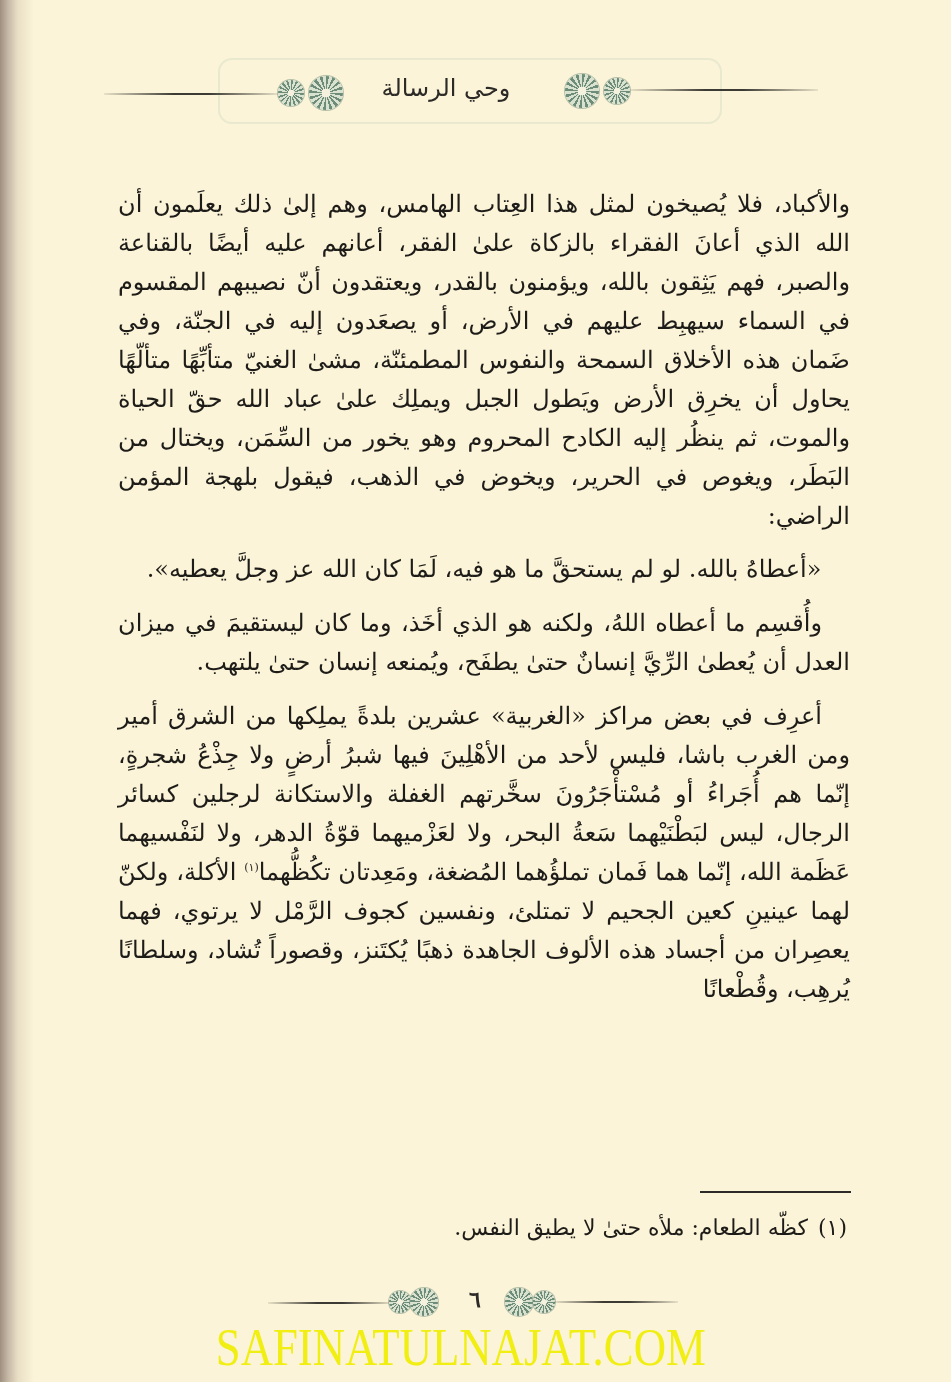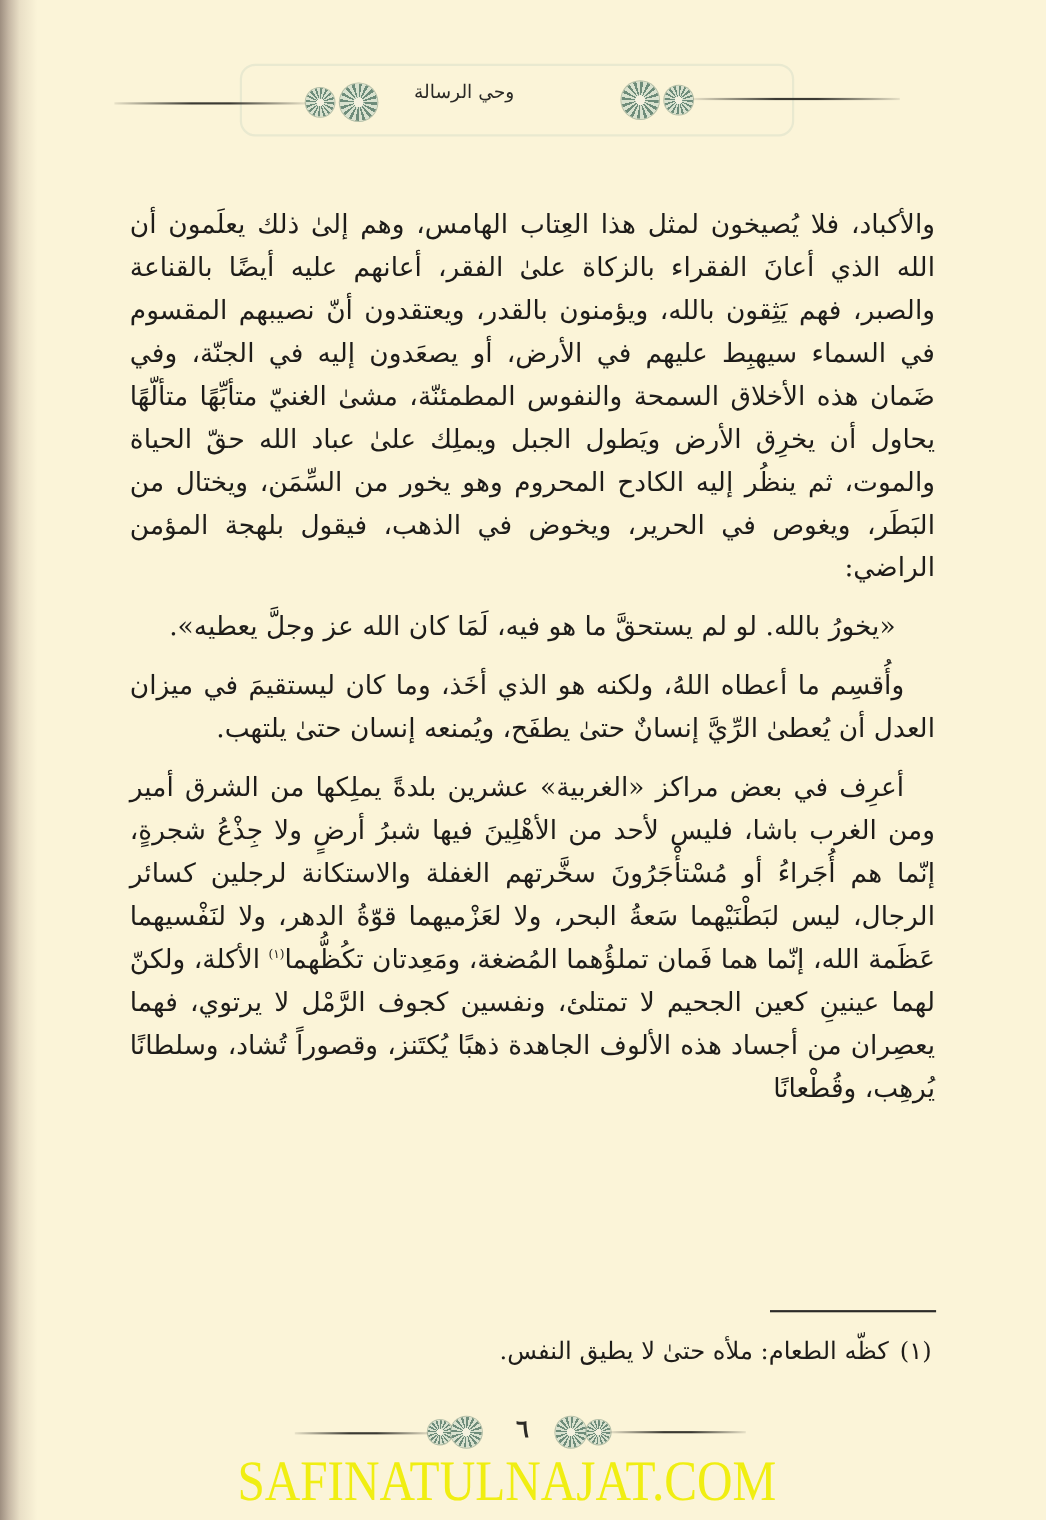--- a/index.html
+++ b/index.html
@@ -49,26 +49,26 @@
       border-radius: 50%;
       background:
         radial-gradient(circle, #f4f1df 0 18%, transparent 19%),
         repeating-conic-gradient(#6e8c7a 0 10deg, #d9e2cf 10deg 22.5deg);
       box-shadow: 0 0 0 1px rgba(110,140,122,0.5);
     }
     .rosette.big { width: 34px; height: 34px; }
     .rosette.small { width: 26px; height: 26px; }
     .header-title {
       position: absolute;
-      left: 332px;
+      left: 356px;
       width: 180px;
       top: 2px;
       text-align: center;
       font-family: "DejaVu Sans", sans-serif;
-      font-size: 17px;
+      font-size: 24px;
       font-weight: normal;
       color: #2b2a26;
       direction: rtl;
     }
     .body-text {
       position: absolute;
       left: 118px;
       width: 732px;
       top: 145px;
       direction: rtl;
@@ -152,21 +152,21 @@
     <div class="rosette small" style="left:278px; top:8px;"></div>
     <div class="rosette big" style="left:309px; top:4px;"></div>
     <div class="header-title">وحي الرسالة</div>
     <div class="rosette big" style="left:565px; top:2px;"></div>
     <div class="rosette small" style="left:604px; top:6px;"></div>
     <div class="rule" style="left:630px; width:188px; top:17px;"></div>
   </div>
 
   <div class="body-text">
     <p class="para">والأكباد، فلا يُصيخون لمثل هذا العِتاب الهامس، وهم إلىٰ ذلك يعلَمون أن الله الذي أعانَ الفقراء بالزكاة علىٰ الفقر، أعانهم عليه أيضًا بالقناعة والصبر، فهم يَثِقون بالله، ويؤمنون بالقدر، ويعتقدون أنّ نصيبهم المقسوم في السماء سيهبِط عليهم في الأرض، أو يصعَدون إليه في الجنّة، وفي ضَمان هذه الأخلاق السمحة والنفوس المطمئنّة، مشىٰ الغنيّ متأبِّهًا متألّهًا يحاول أن يخرِق الأرض ويَطول الجبل ويملِك علىٰ عباد الله حقّ الحياة والموت، ثم ينظُر إليه الكادح المحروم وهو يخور من السِّمَن، ويختال من البَطَر، ويغوص في الحرير، ويخوض في الذهب، فيقول بلهجة المؤمن الراضي:</p>
-    <p class="para quote">«يخورُ بالله. لو لم يستحقَّ ما هو فيه، لَمَا كان الله عز وجلَّ يعطيه».</p>
+    <p class="para quote">«أعطاهُ بالله. لو لم يستحقَّ ما هو فيه، لَمَا كان الله عز وجلَّ يعطيه».</p>
     <p class="para indent">وأُقسِم ما أعطاه اللهُ، ولكنه هو الذي أخَذ، وما كان ليستقيمَ في ميزان العدل أن يُعطىٰ الرِّيَّ إنسانٌ حتىٰ يطفَح، ويُمنعه إنسان حتىٰ يلتهب.</p>
     <p class="para indent"><span>أعرِف في بعض مراكز «الغربية» عشرين بلدةً يملِكها من الشرق أمير ومن الغرب باشا، فليس لأحد من الأهْلِينَ فيها شبرُ أرضٍ ولا جِذْعُ شجرةٍ، إنّما هم أُجَراءُ أو مُسْتأْجَرُونَ سخَّرتهم الغفلة والاستكانة لرجلين كسائر الرجال، ليس لبَطْنَيْهما سَعةُ البحر، ولا لعَزْميهما قوّةُ الدهر، ولا لنَفْسيهما عَظَمة الله، إنّما هما فَمان تملؤُهما المُضغة، ومَعِدتان تكُظُّهما</span><span class="fn-ref">(١)</span><span> الأكلة، ولكنّ لهما عينينِ كعين الجحيم لا تمتلئ، ونفسين كجوف الرَّمْل لا يرتوي، فهما يعصِران من أجساد هذه الألوف الجاهدة ذهبًا يُكتَنز، وقصوراً تُشاد، وسلطانًا يُرهِب، وقُطْعانًا</span></p>
   </div>
 
   <div class="footnote-rule"></div>
   <div class="footnote">
     <span class="num">(١)</span><span>كظّه الطعام: ملأه حتىٰ لا يطيق النفس.</span>
   </div>
 
   <div class="footer">

